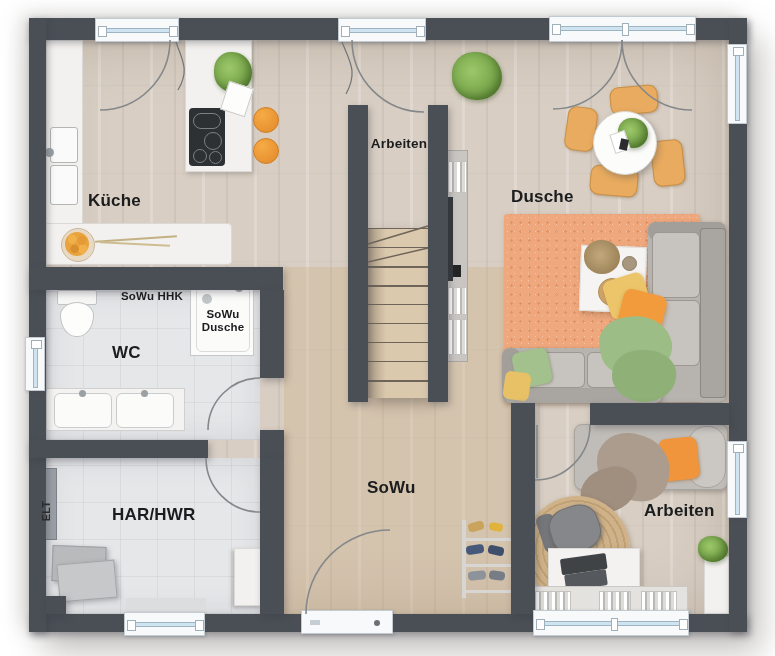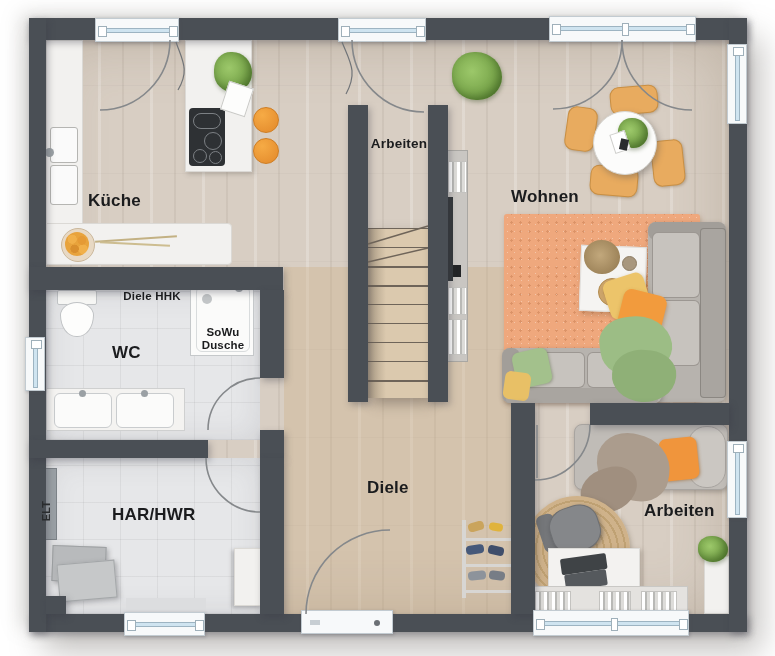--- a/index.html
+++ b/index.html
@@ -248,23 +248,23 @@
     <path d="M590,425 A55,55 0 0 1 535,480" fill="none" stroke="#85888b" stroke-width="1.6"></path>
     <line x1="537" y1="425" x2="537" y2="478" stroke="#85888b" stroke-width="1.6"></line>
     <path d="M306,614 A84,84 0 0 1 390,530" fill="none" stroke="#85888b" stroke-width="1.6"></path>
     <line x1="368" y1="244" x2="428" y2="226" stroke="#6e6459" stroke-width="1.4"></line>
     <line x1="368" y1="262" x2="428" y2="248" stroke="#6e6459" stroke-width="1.4"></line>
     <path d="M176,42 C182,60 190,70 178,90" fill="none" stroke="#707478" stroke-width="1.2"></path>
     <path d="M342,42 C350,62 358,72 346,94" fill="none" stroke="#707478" stroke-width="1.2"></path>
   </svg>
 
   <div class="lbl" style="left:88px;top:191px;">Küche</div>
-  <div class="lbl small ctr" style="left:152px;top:296px;">Diele HHK</div>
-  <div class="lbl small ctr" style="left:223px;top:339px;width:54px;white-space:normal;line-height:1.15;">SoWu Dusche</div>
+  <div class="lbl small ctr" style="left:152px;top:296px;">SoWu HHK</div>
+  <div class="lbl small ctr" style="left:223px;top:321px;width:54px;white-space:normal;line-height:1.15;">SoWu Dusche</div>
   <div class="lbl" style="left:112px;top:343px;">WC</div>
   <div class="lbl small ctr" style="left:46px;top:511px;transform:translate(-50%,-50%) rotate(-90deg);font-size:11px;color:#2a2c2e;">ELT</div>
   <div class="lbl" style="left:112px;top:505px;">HAR/HWR</div>
   <div class="lbl mid ctr" style="left:399px;top:143px;">Arbeiten</div>
-  <div class="lbl" style="left:511px;top:187px;">Wohnen</div>
-  <div class="lbl" style="left:367px;top:478px;">Diele</div>
+  <div class="lbl" style="left:511px;top:187px;">Dusche</div>
+  <div class="lbl" style="left:367px;top:478px;">SoWu</div>
   <div class="lbl" style="left:644px;top:501px;">Arbeiten</div>
 
 </div>
 
 </body></html>

